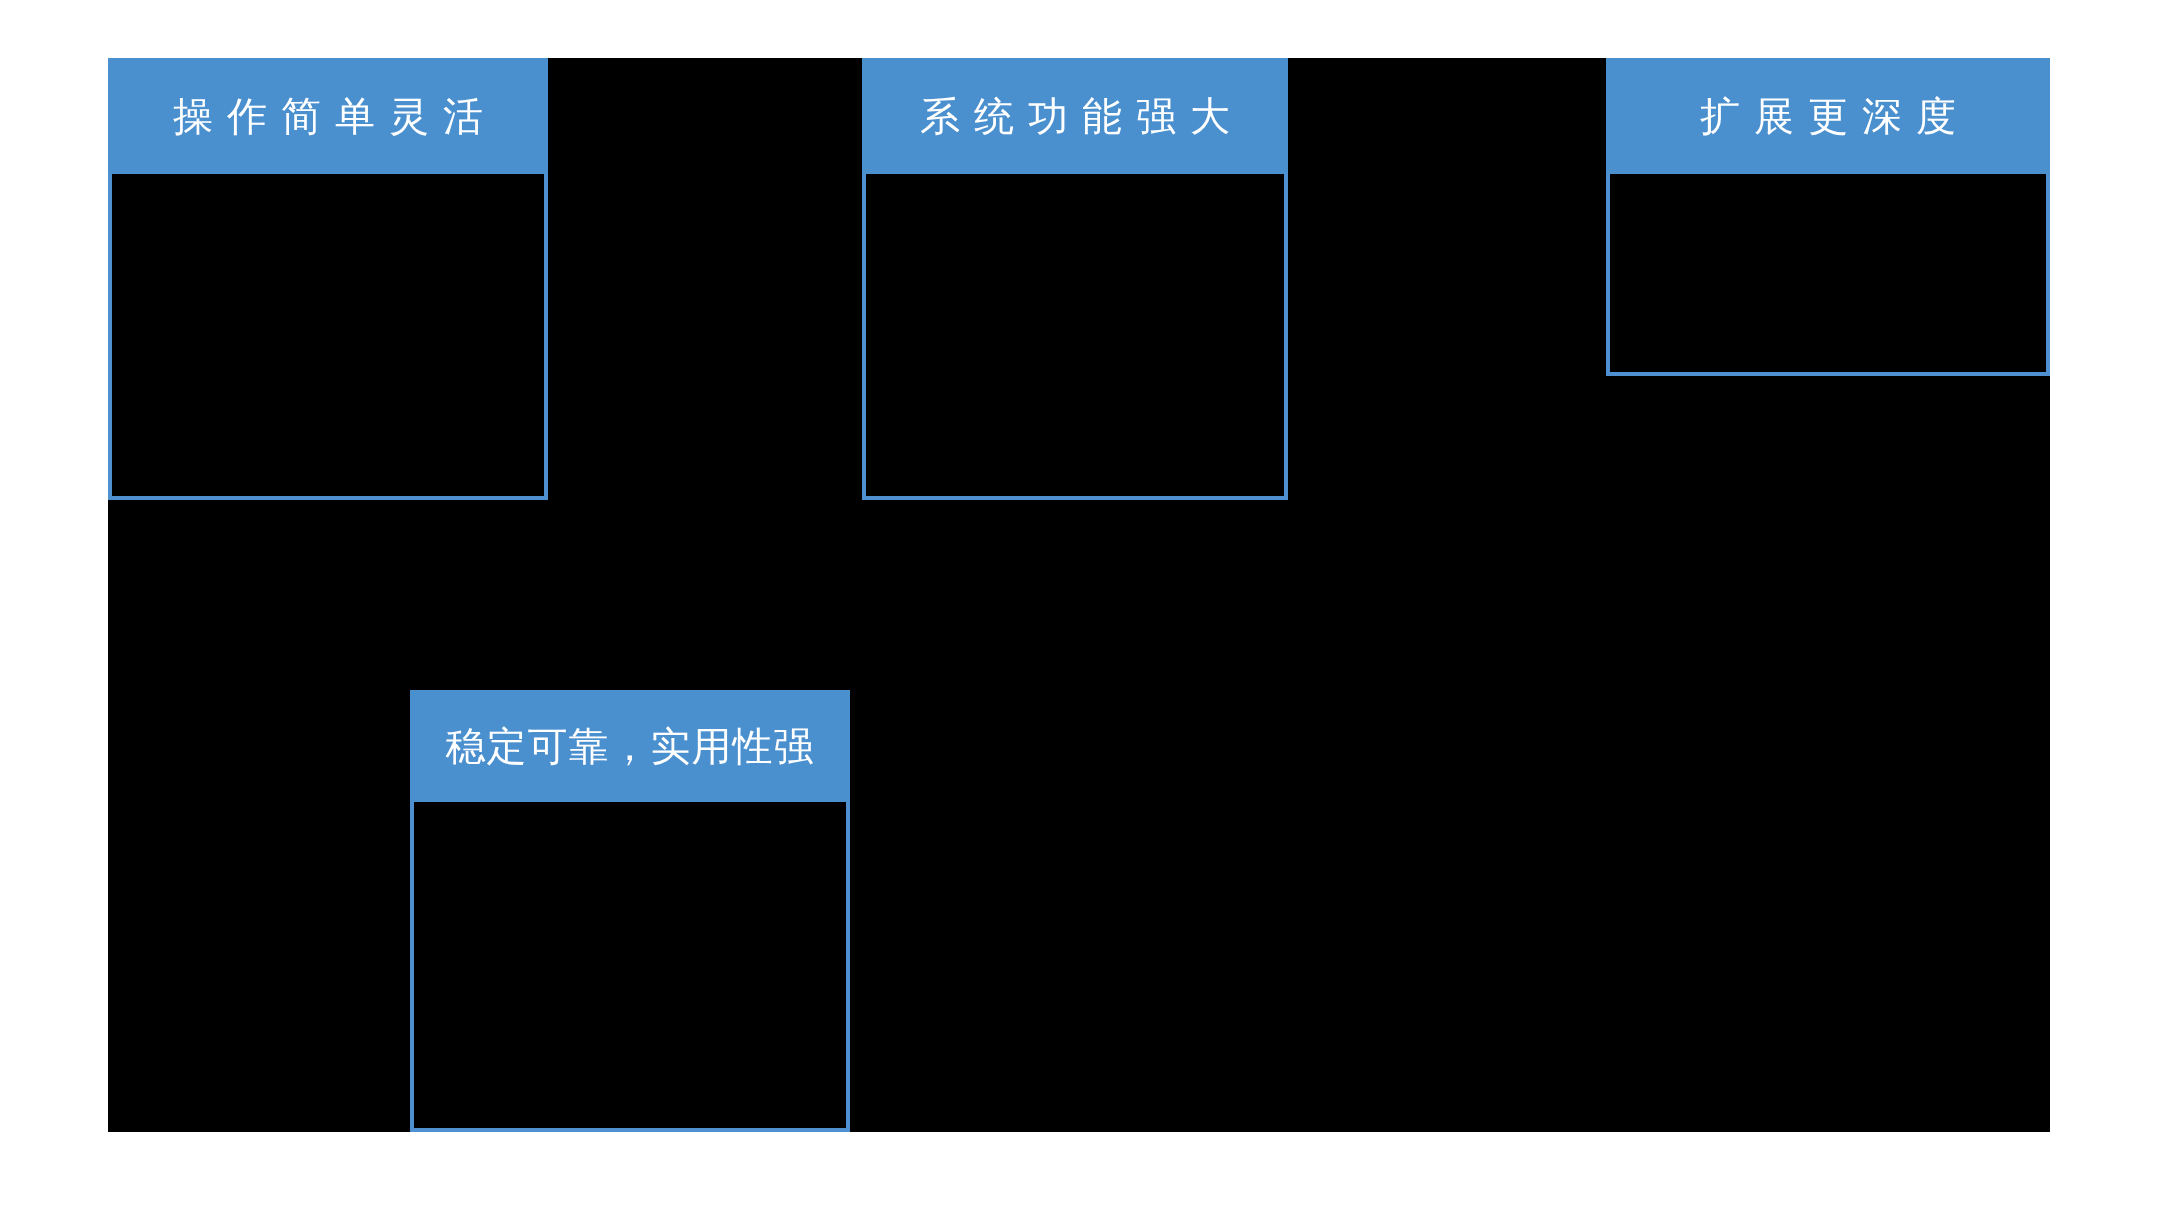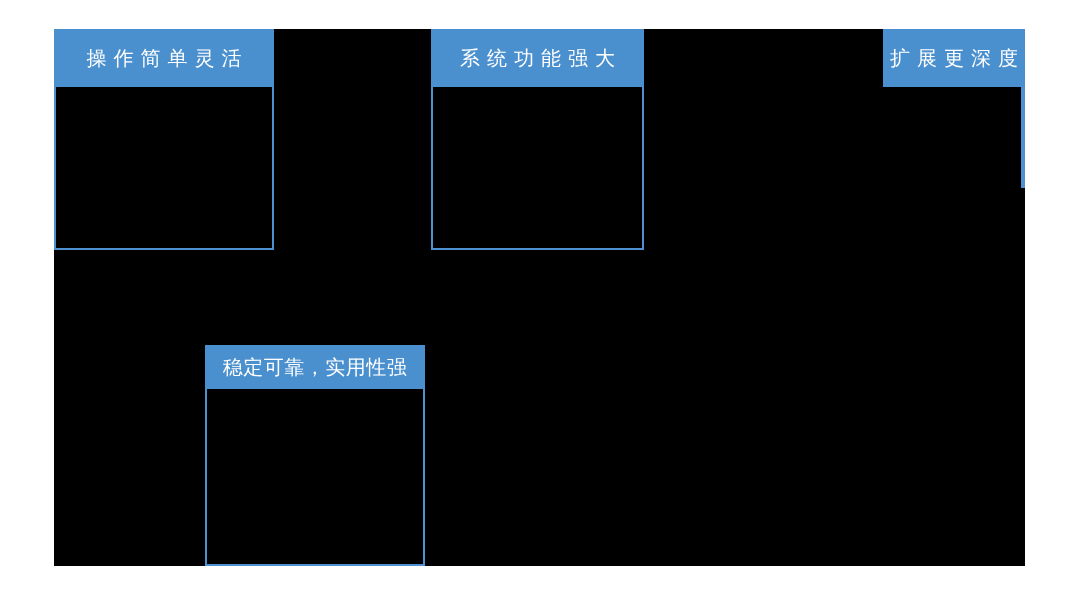--- a/index.html
+++ b/index.html
@@ -33,33 +33,33 @@
     display: flex;
     align-items: center;
     justify-content: center;
     height: 58px;
     background: #4a8fce;
     color: #ffffff;
     font-size: 20px;
     font-weight: 400;
     flex: 0 0 auto;
   }
-  .row2 .card-header { height: 44px; }
+  .row2 .card-header { height: 56px; }
   .spaced { letter-spacing: 7px; text-indent: 7px; }
   .tight  { letter-spacing: 0.5px; }
   .card-body {
     flex: 1 1 auto;
     position: relative;
     background: #000000;
     border: 2px solid #4f90d1;
     border-top: none;
   }
   .card-1 { left: 54px;  top: 29px;  width: 220px; height: 221px; }
   .card-2 { left: 431px; top: 29px;  width: 213px; height: 221px; }
-  .card-3 { left: 803px; top: 29px;  width: 222px; height: 159px; align-items: flex-end; }
+  .card-3 { left: 803px; top: 29px;  width: 222px; height: 159px; }
   .card-4 { left: 205px; top: 345px; width: 220px; height: 221px; }
   .card-5 { left: 658px; top: 346px; width: 221px; height: 220px; }
   .watermark {
     position: absolute;
     left: 12px;
     top: 33px;
     background: #ffffff;
     color: #383838;
     font-size: 18px;
     font-weight: 600;

